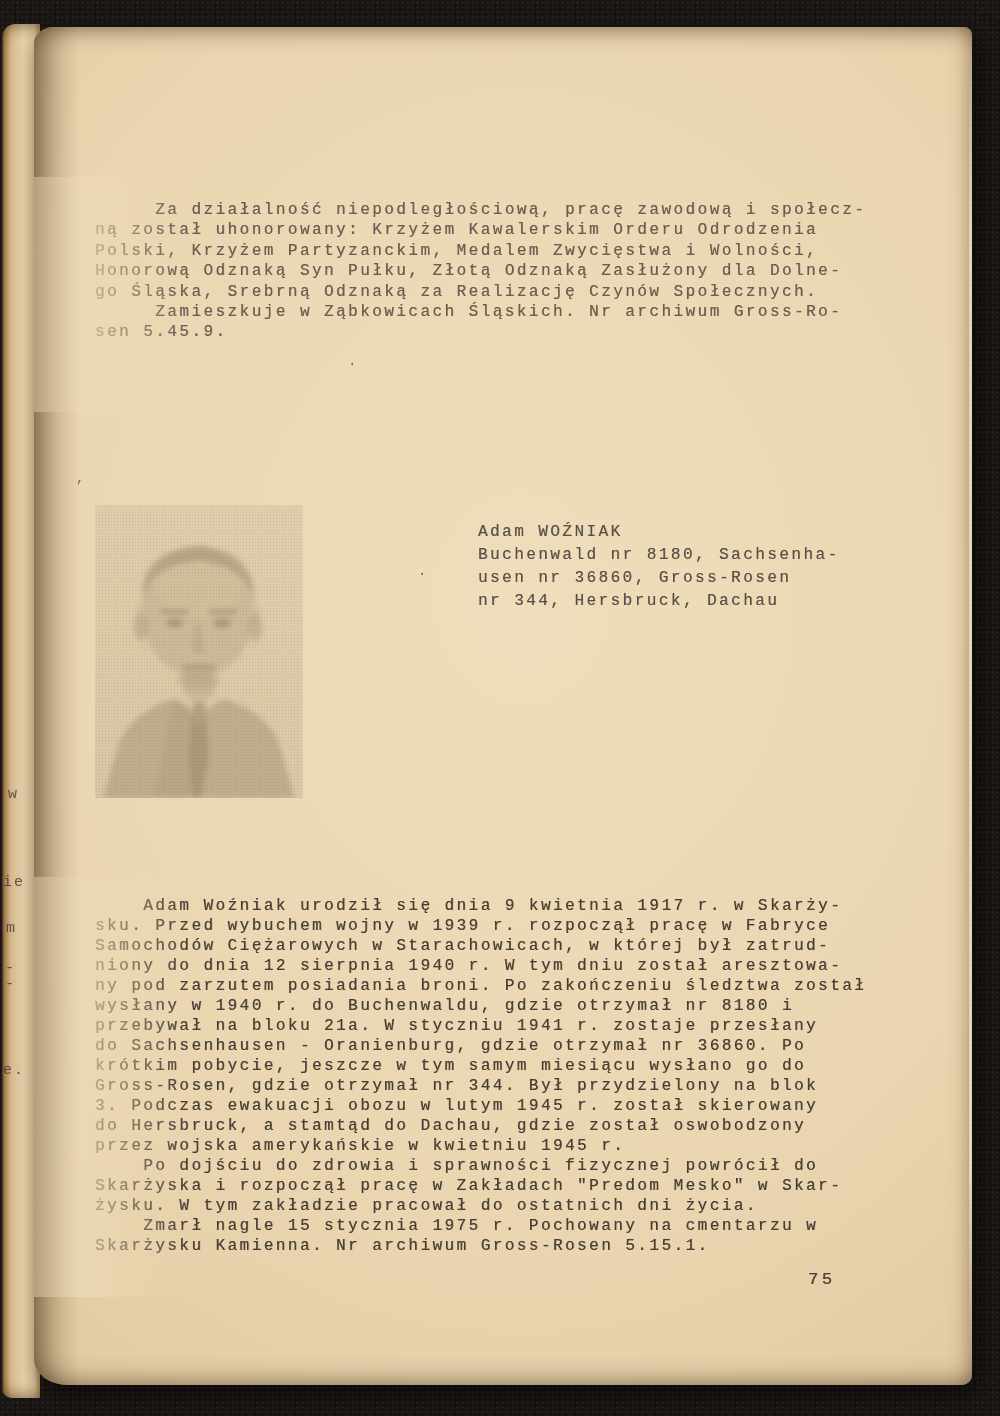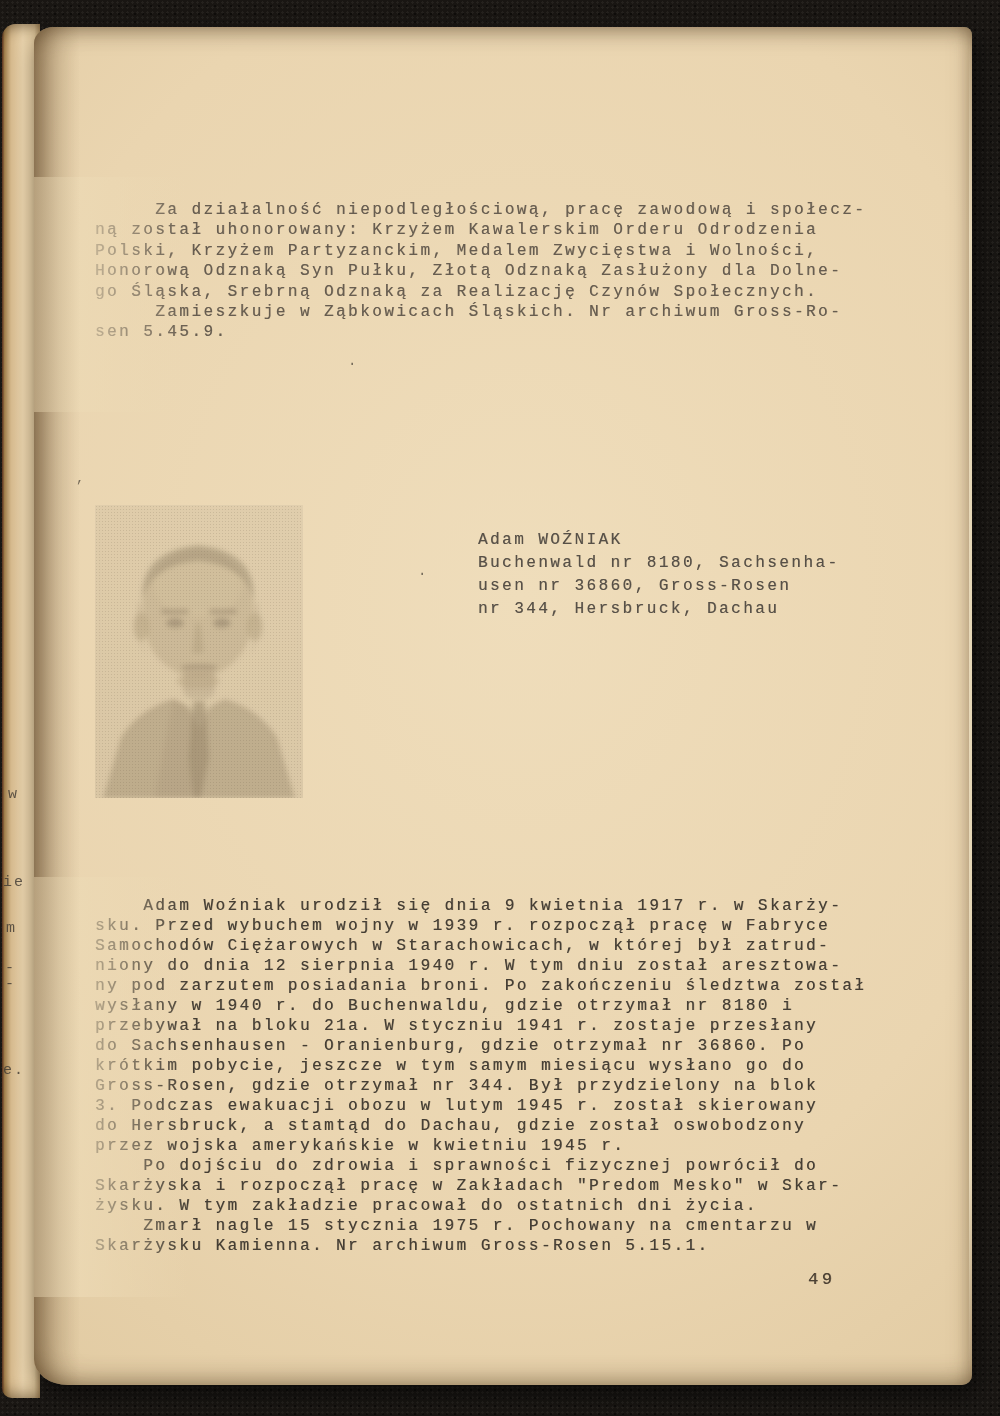--- a/index.html
+++ b/index.html
@@ -61,21 +61,20 @@
   }
   .photo svg{display:block;width:100%;height:100%;opacity:.6;}
   .photo .grain{
     position:absolute;inset:0;opacity:.28;
     background-image:radial-gradient(rgba(90,75,55,.55) 0.6px, transparent 1px);
     background-size:3px 3px;
   }
   .caption{
     left:444px;top:494px;line-height:23px;color:#575047;
     text-shadow:0.4px 0 0 rgba(87,80,71,.5);
-    margin-top:8px;
   }
   .bio{
     left:61px;top:869px;line-height:20px;color:#453e34;
     text-shadow:0.5px 0 0 rgba(69,62,52,.55);
   }
   .page-number{
     position:absolute;left:774px;top:1243px;font-size:17px;letter-spacing:3.5px;
     color:#4c4134;text-shadow:0.5px 0 0 rgba(76,65,52,.6);
   }
   .stray{position:absolute;font-size:14px;color:#463f35;opacity:.7;}
@@ -171,18 +170,18 @@
     Po dojściu do zdrowia i sprawności fizycznej powrócił do
 Skarżyska i rozpoczął pracę w Zakładach "Predom Mesko" w Skar-
 żysku. W tym zakładzie pracował do ostatnich dni życia.
     Zmarł nagle 15 stycznia 1975 r. Pochowany na cmentarzu w
 Skarżysku Kamienna. Nr archiwum Gross-Rosen 5.15.1.</div>
 
   <span class="stray s0">’</span>
   <span class="stray s1">.</span>
   <span class="stray s2">.</span>
 
-  <div class="page-number">49</div>
+  <div class="page-number">75</div>
 
   <div class="fade fade-top"></div>
   <div class="fade fade-bio"></div>
   <div class="gutter-shadow"></div>
 </div>
 
 </body></html>

